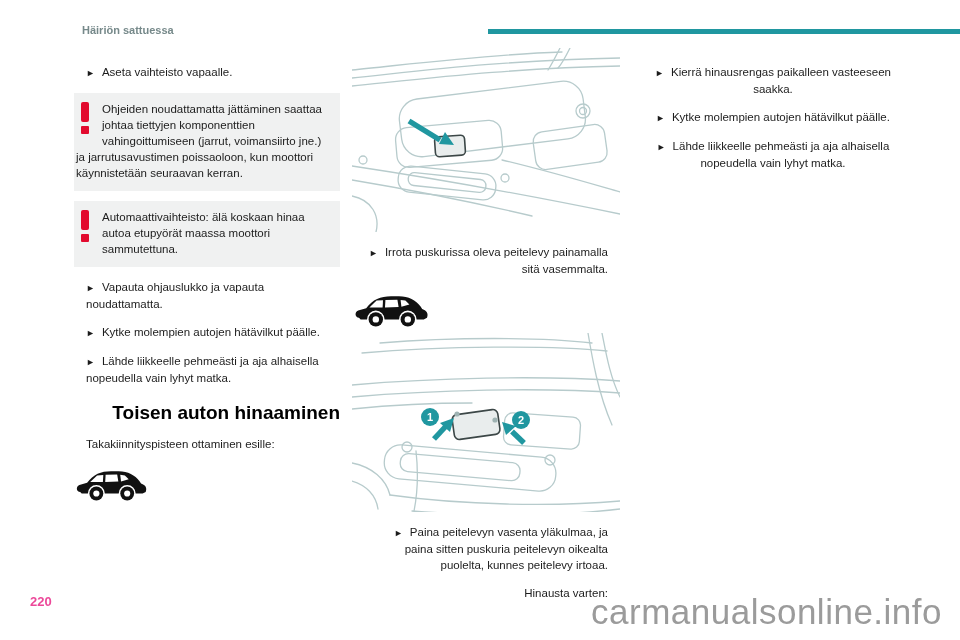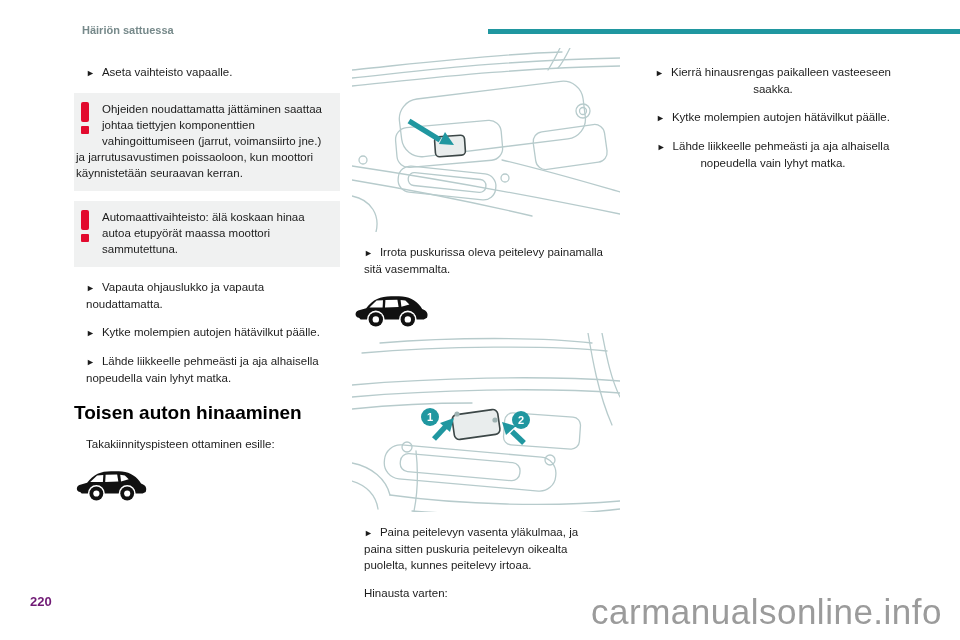--- a/index.html
+++ b/index.html
@@ -18,36 +18,36 @@
   .col-right{ left:640px;text-align:center; }
 
   p { margin:12px; }
   .bullet .b-arrow { font-size:9px; margin-right:7px; color:#1c1c1c; }
 
   .warnbox { background:#f0f1f1; padding:8px 10px 10px 2px; margin:8px 0 10px 0; }
   .excl { float:left; width:26px; height:34px; position:relative; }
   .excl .excl-bar { position:absolute; left:5px; top:1px; width:8px; height:20px; background:#e20a2e; border-radius:2px; }
   .excl .excl-dot { position:absolute; left:5px; top:25px; width:8px; height:8px; background:#e20a2e; border-radius:1px; }
 
-  .section-heading { font-size:19px; font-weight:bold; color:#000; margin:16px 0 8px 0; line-height:22px; }
+  .section-heading { font-size:19px; font-weight:bold; color:#000; margin:16px 0 8px 0; line-height:22px;text-align:right; }
   .intro-text { margin-bottom:12px; }
 
   .car-icon { display:block; margin-top:12px; }
   .col-mid .car-icon { margin-top:7px; margin-bottom:4px; }
 
   figure { margin:0; }
   .lineart { display:block; }
   .lineart path, .lineart rect, .lineart circle { vector-effect:non-scaling-stroke; }
 
-  .mid-text { margin-top:6px; }
+  .mid-text { margin-top:6px;text-align:right; }
 
   svg text { font-family:"Liberation Sans", sans-serif; }
 
   
-  .page-number { position:absolute; left:30px; top:594px; font-size:13px; font-weight:bold; color:#701a75; }
+  .page-number { position:absolute; left:30px; top:594px; font-size:13px; font-weight:bold; color:#ec4899; }
   .watermark { position:absolute; right:18px; bottom:8px; font-size:35px; color:#9b9b9b; letter-spacing:0.5px; }
 </style>
 </head>
 <body>
 
 <div class="page">
 
   <div class="header-title">Häiriön sattuessa</div>
   <div class="header-bar"></div>
 

